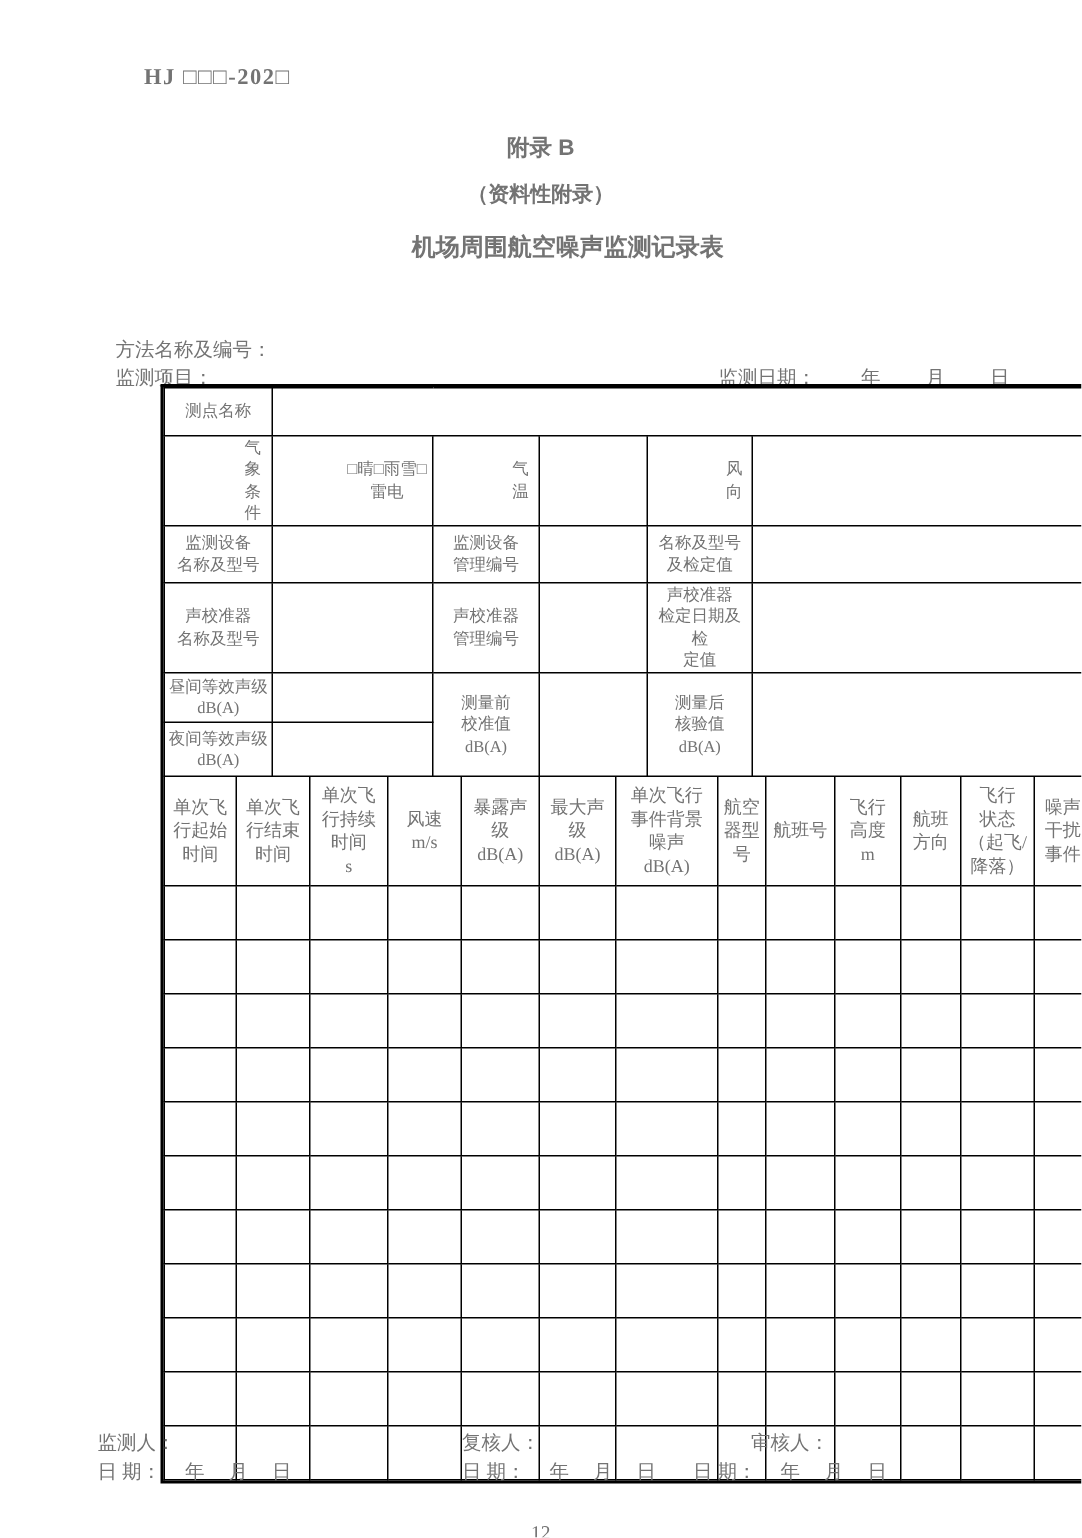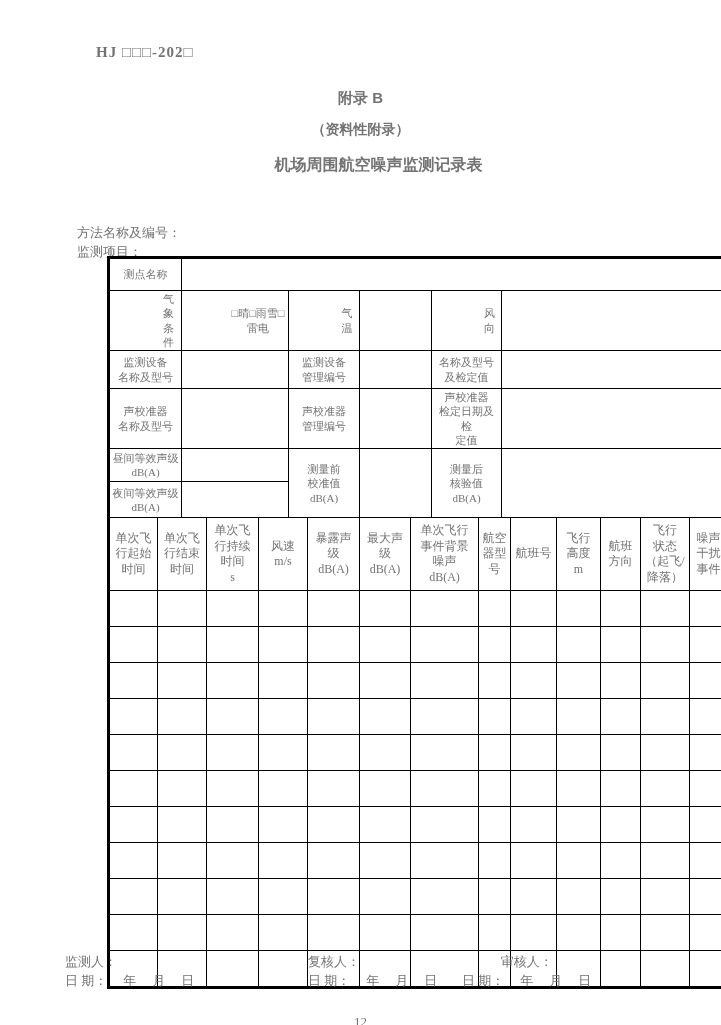--- a/index.html
+++ b/index.html
@@ -64,20 +64,23 @@
 <div class="page">
 
   <div class="doc-code">HJ □□□-202□</div>
 
   <div class="title t-appendix">附录 B</div>
   <div class="title t-type">（资料性附录）</div>
   <div class="title t-form">机场周围航空噪声监测记录表</div>
 
   <div class="meta-line">
     <span>监测项目：</span>
+    <span class="date-group">
+      <span>监测日期：</span><span class="ymd">年</span><span class="ymd">月</span><span class="ymd">日</span>
+    </span>
   </div>
   <div class="method-line">方法名称及编号：</div>
 
   <div class="table-frame">
 
     <table class="tbl tbl-upper">
       <colgroup>
         <col style="width:72px">
           <col style="width:107px">
           <col style="width:71px">

